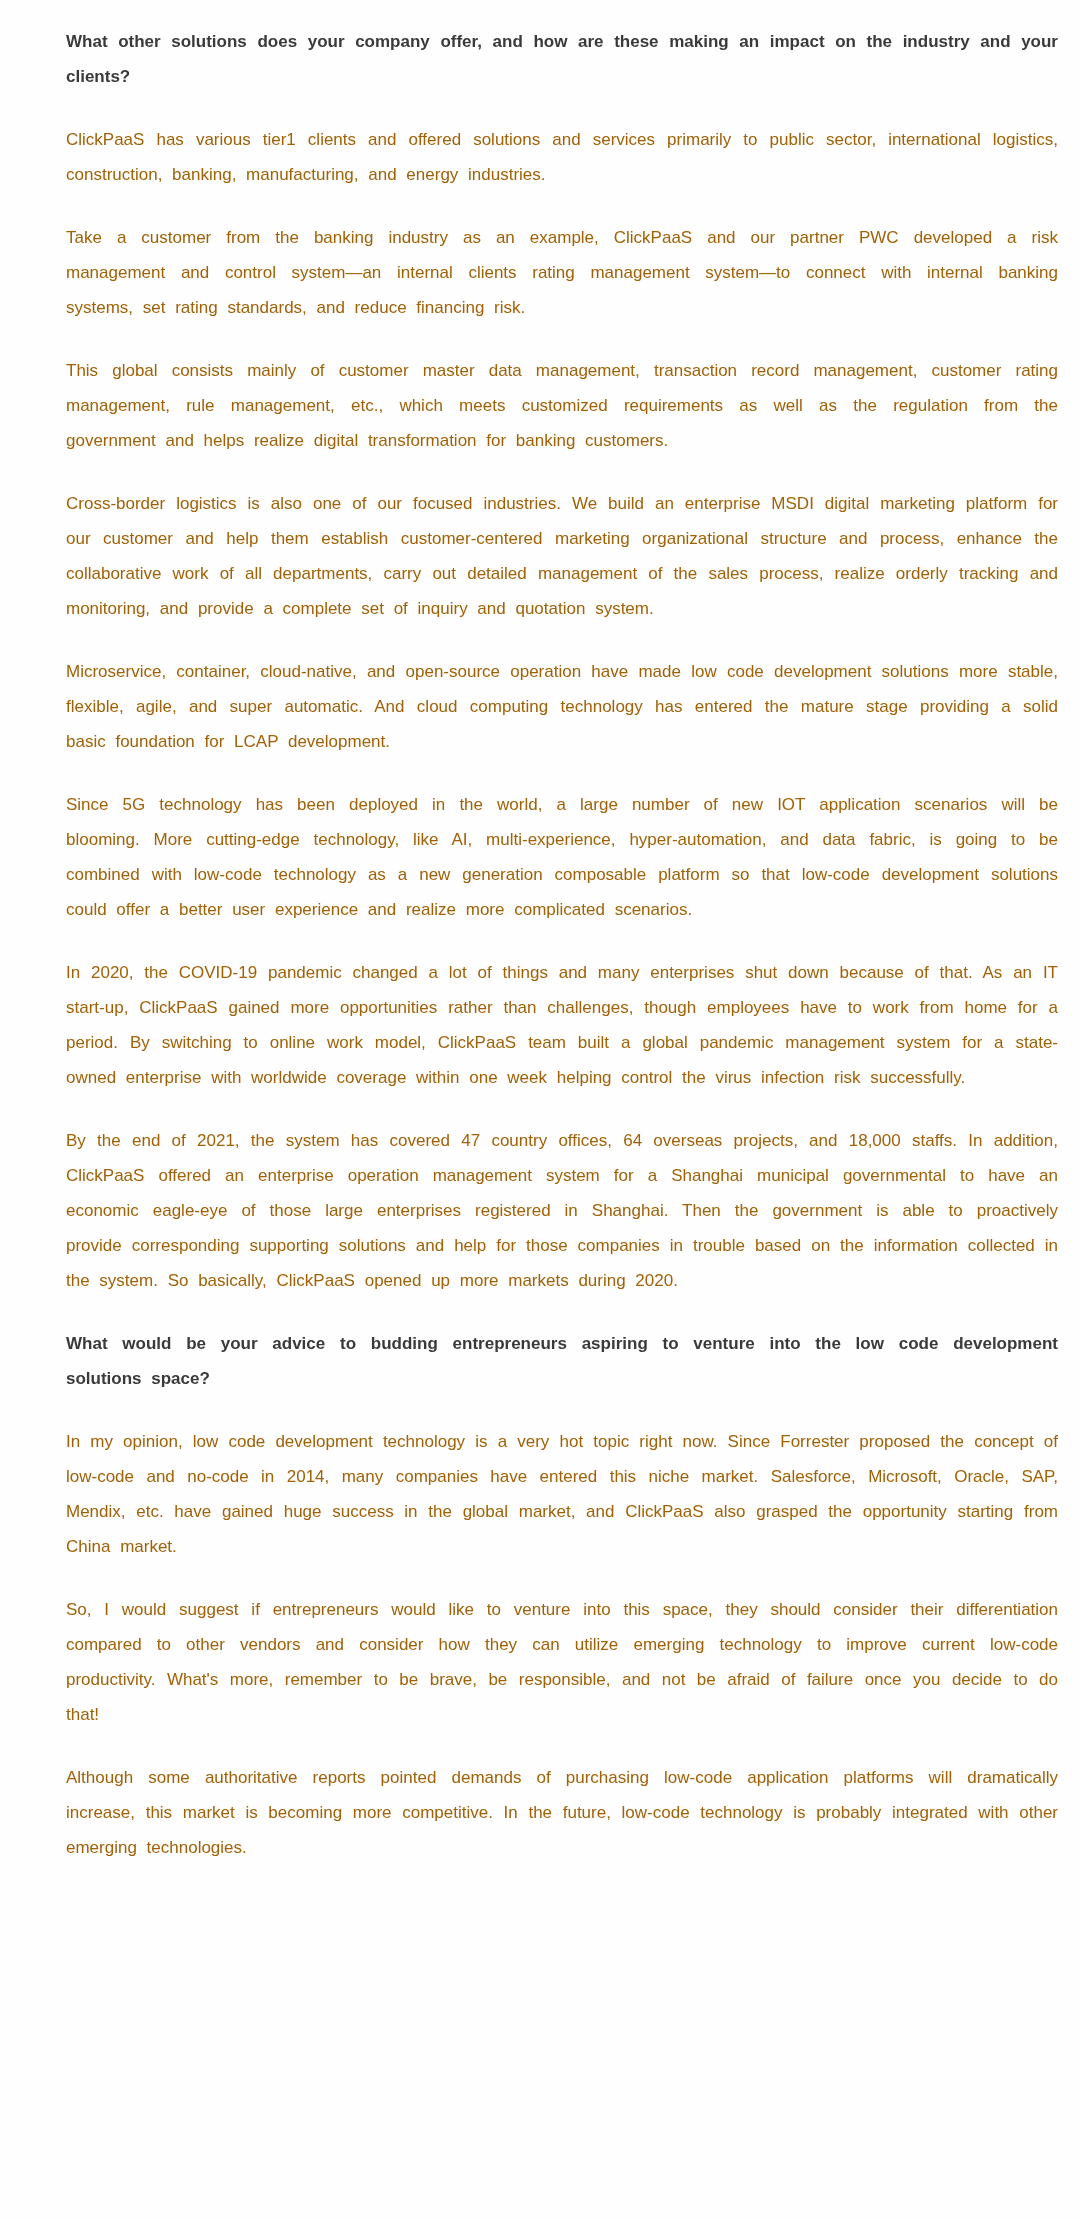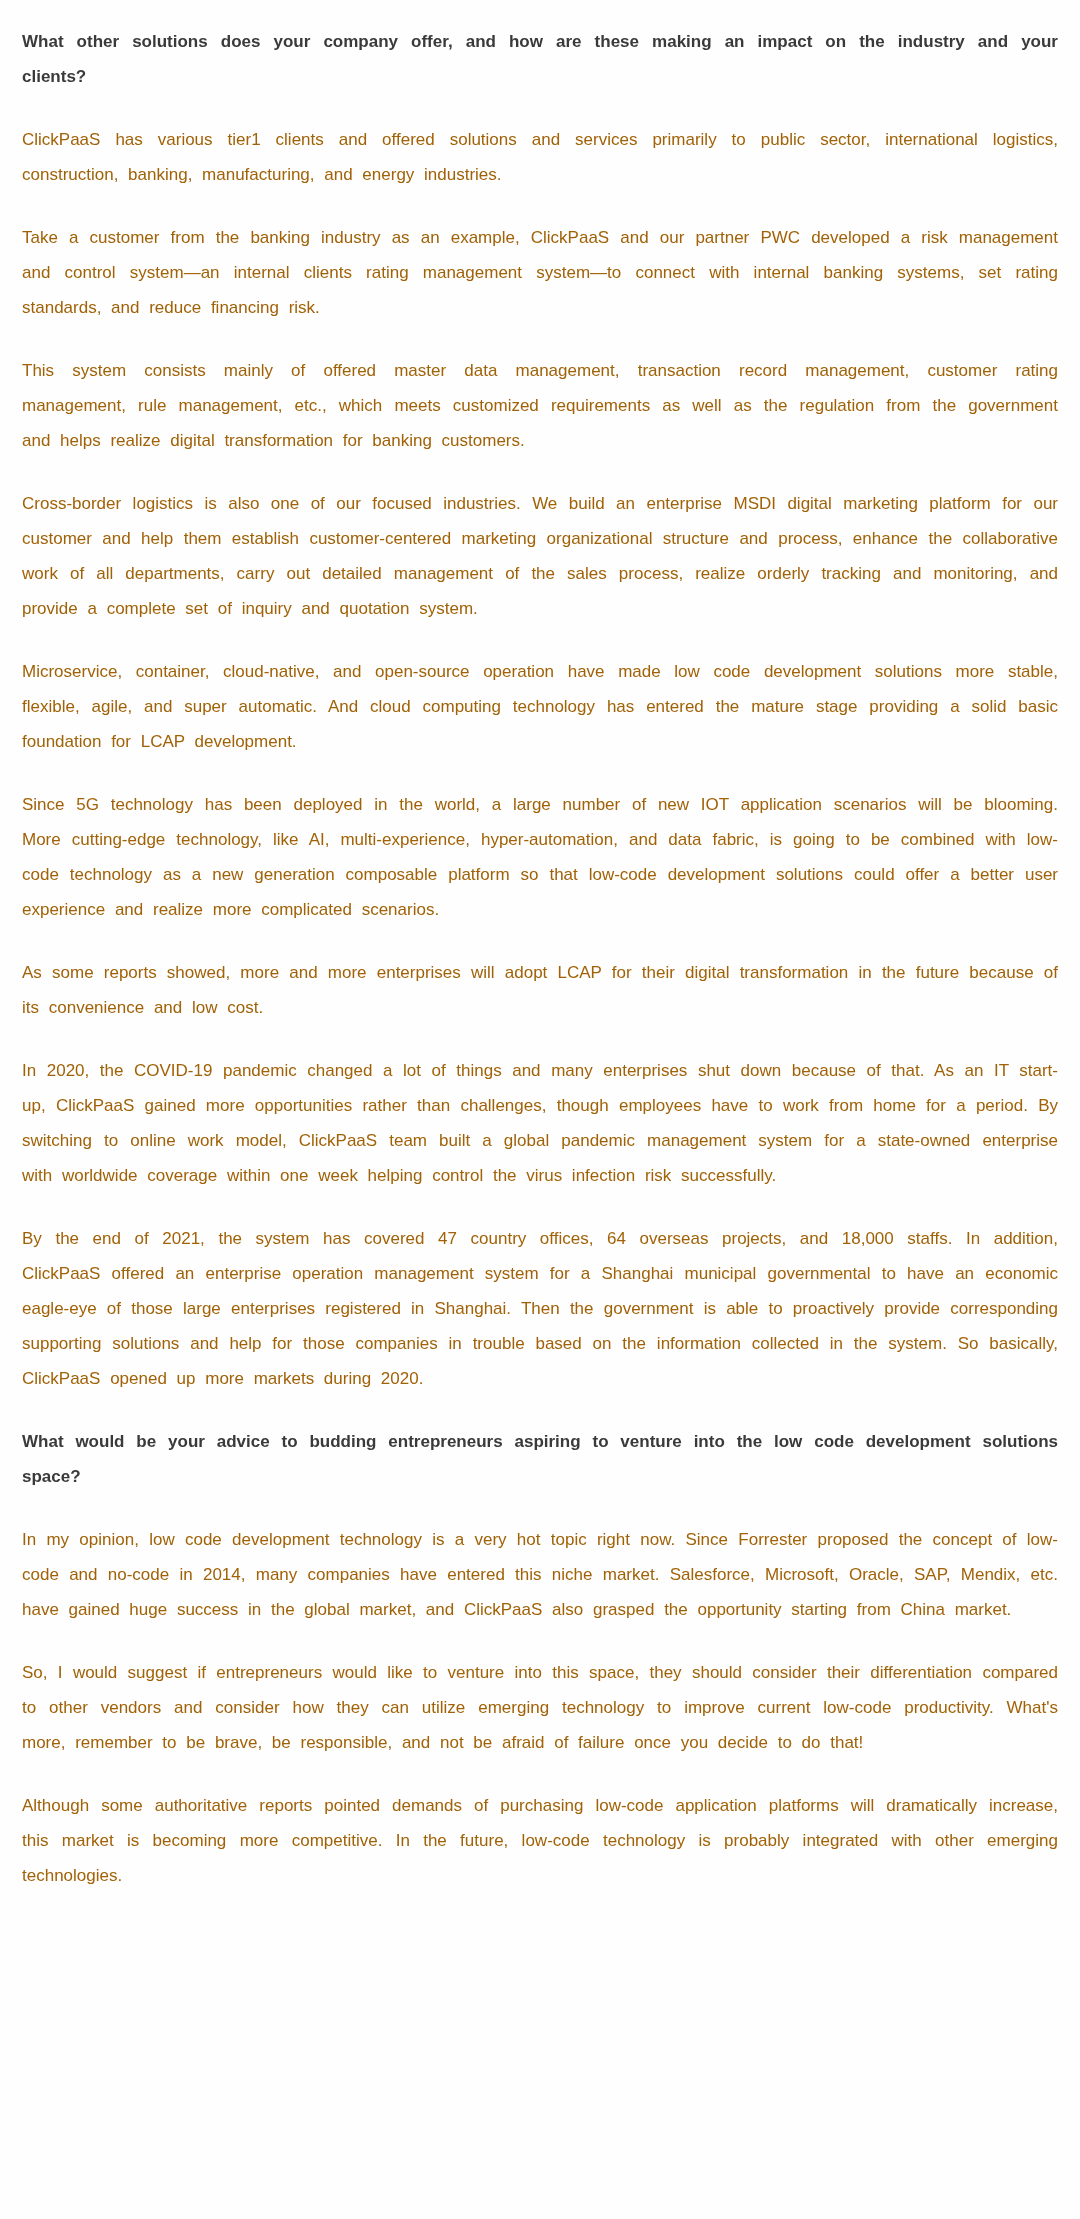--- a/index.html
+++ b/index.html
@@ -5,21 +5,21 @@
   html, body {
     margin: 0;
     padding: 0;
     background: #ffffff;
   }
   .page {
     width: 1080px;
     min-height: 2219px;
     box-sizing: border-box;
     background: #fefefe;
-    padding: 24px 22px 30px 22px;
+    padding: 24px 22px 30px 66px;
     font-family: "Liberation Sans", "DejaVu Sans", sans-serif;
   }
   .page p, .page h2 {
     font-size: 17px;
     line-height: 35px;
     text-align: justify;
     word-spacing: 5px;
     margin: 28px 0;
   }
   .page > :first-child {
@@ -34,24 +34,23 @@
     font-weight: normal;
   }
 </style>
 </head>
 <body>
 
 <article class="page">
   <h2>What other solutions does your company offer, and how are these making an impact on the industry and your clients?</h2>
   <p>ClickPaaS has various tier1 clients and offered solutions and services primarily to public sector, international logistics, construction, banking, manufacturing, and energy industries.</p>
   <p>Take a customer from the banking industry as an example, ClickPaaS and our partner PWC developed a risk management and control system—an internal clients rating management system—to connect with internal banking systems, set rating standards, and reduce financing risk.</p>
-  <p>This system consists mainly of offered master data management, transaction record management, customer rating management, rule management, etc., which meets customized requirements as well as the regulation from the government and helps realize digital transformation for banking customers.</p>
+  <p>This global consists mainly of customer master data management, transaction record management, customer rating management, rule management, etc., which meets customized requirements as well as the regulation from the government and helps realize digital transformation for banking customers.</p>
   <p>Cross-border logistics is also one of our focused industries. We build an enterprise MSDI digital marketing platform for our customer and help them establish customer-centered marketing organizational structure and process, enhance the collaborative work of all departments, carry out detailed management of the sales process, realize orderly tracking and monitoring, and provide a complete set of inquiry and quotation system.</p>
   <p>Microservice, container, cloud-native, and open-source operation have made low code development solutions more stable, flexible, agile, and super automatic. And cloud computing technology has entered the mature stage providing a solid basic foundation for LCAP development.</p>
   <p>Since 5G technology has been deployed in the world, a large number of new IOT application scenarios will be blooming. More cutting-edge technology, like AI, multi-experience, hyper-automation, and data fabric, is going to be combined with low-code technology as a new generation composable platform so that low-code development solutions could offer a better user experience and realize more complicated scenarios.</p>
-  <p>As some reports showed, more and more enterprises will adopt LCAP for their digital transformation in the future because of its convenience and low cost.</p>
   <p>In 2020, the COVID-19 pandemic changed a lot of things and many enterprises shut down because of that. As an IT start-up, ClickPaaS gained more opportunities rather than challenges, though employees have to work from home for a period. By switching to online work model, ClickPaaS team built a global pandemic management system for a state-owned enterprise with worldwide coverage within one week helping control the virus infection risk successfully.</p>
   <p>By the end of 2021, the system has covered 47 country offices, 64 overseas projects, and 18,000 staffs. In addition, ClickPaaS offered an enterprise operation management system for a Shanghai municipal governmental to have an economic eagle-eye of those large enterprises registered in Shanghai. Then the government is able to proactively provide corresponding supporting solutions and help for those companies in trouble based on the information collected in the system. So basically, ClickPaaS opened up more markets during 2020.</p>
   <h2>What would be your advice to budding entrepreneurs aspiring to venture into the low code development solutions space?</h2>
   <p>In my opinion, low code development technology is a very hot topic right now. Since Forrester proposed the concept of low-code and no-code in 2014, many companies have entered this niche market. Salesforce, Microsoft, Oracle, SAP, Mendix, etc. have gained huge success in the global market, and ClickPaaS also grasped the opportunity starting from China market.</p>
   <p>So, I would suggest if entrepreneurs would like to venture into this space, they should consider their differentiation compared to other vendors and consider how they can utilize emerging technology to improve current low-code productivity. What's more, remember to be brave, be responsible, and not be afraid of failure once you decide to do that!</p>
   <p>Although some authoritative reports pointed demands of purchasing low-code application platforms will dramatically increase, this market is becoming more competitive. In the future, low-code technology is probably integrated with other emerging technologies.</p>
 </article>
 
 </body></html>

